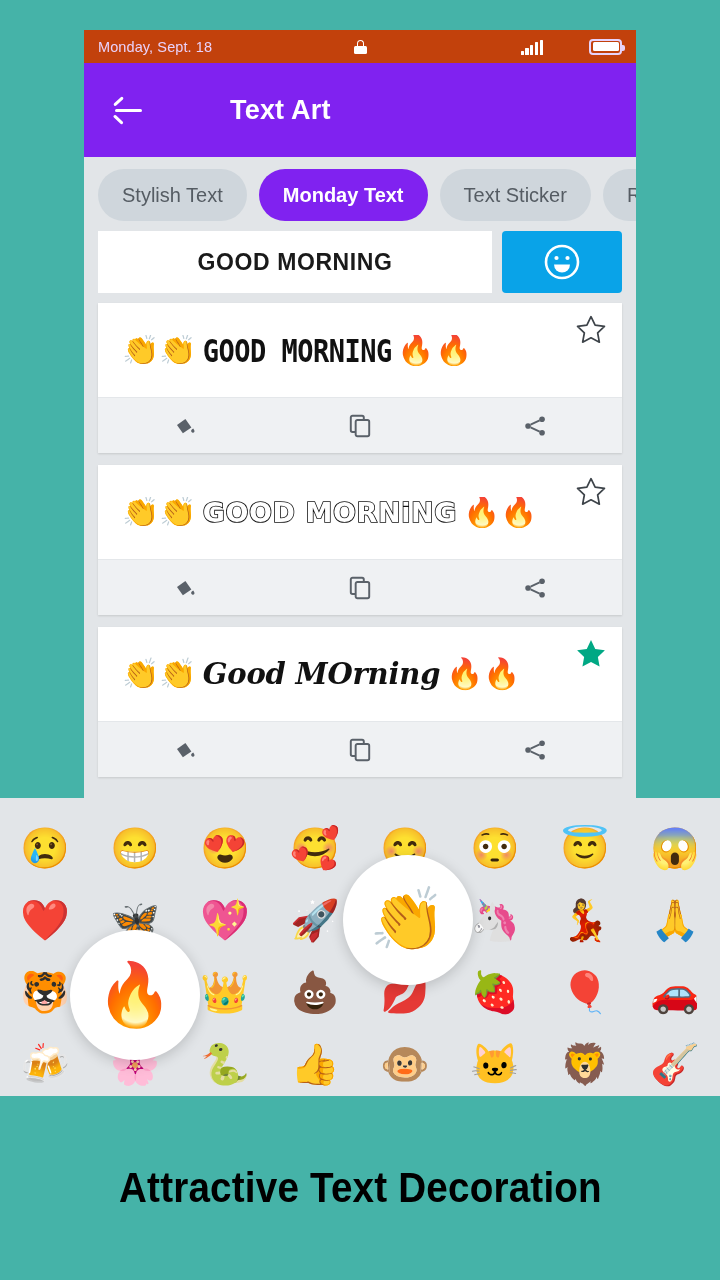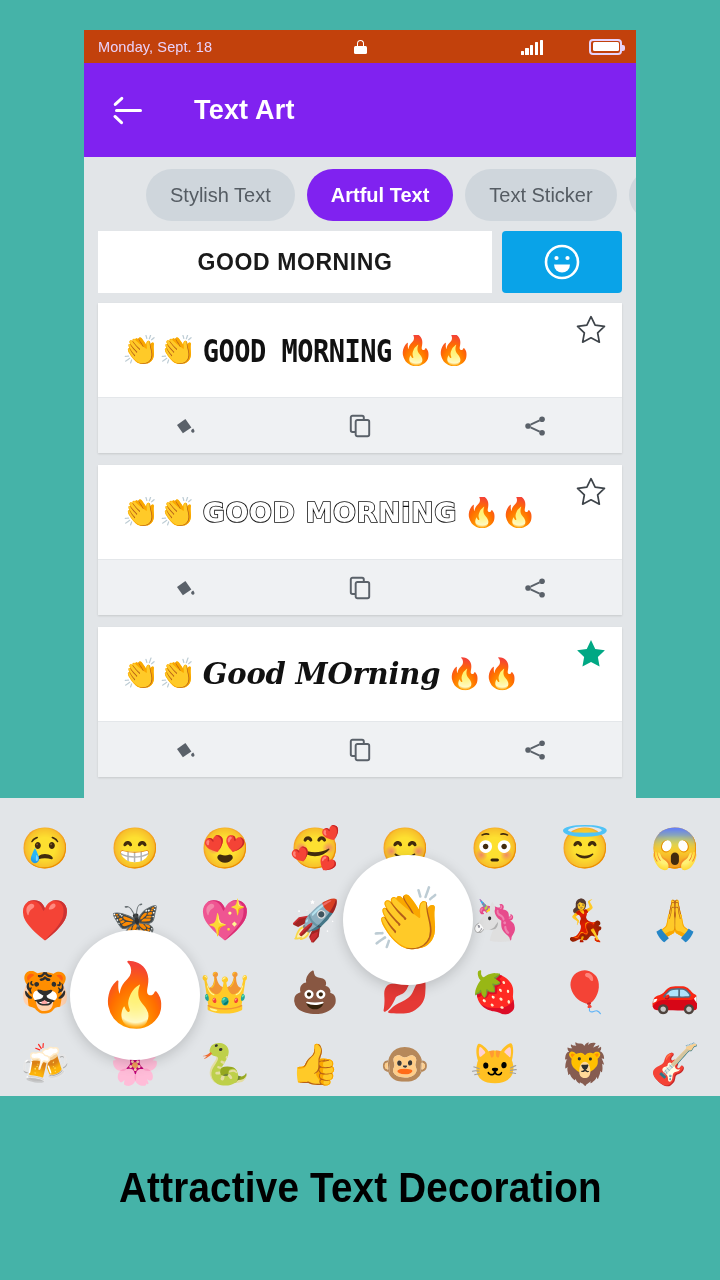--- a/index.html
+++ b/index.html
@@ -62,21 +62,21 @@
   }
   .battery .fill { background: #fff; height: 100%; border-radius: 1.5px; }
   .battery::after {
     content: ""; position: absolute; right: -4.5px; top: 4px;
     width: 3px; height: 6px; background: #E6D3FB; border-radius: 0 2px 2px 0;
   }
 
   
   .appbar {
     height: 94px; background: #8022F0;
-    display: flex; align-items: center; padding-left: 18px;
+    display: flex; align-items: center; padding-left: 18px; gap: 36px;
   }
   .back-btn {
     width: 52px; height: 40px;
     display: flex; align-items: center; justify-content: center;
   }
   .back-arrow { position: relative; width: 30px; height: 18px; }
   .back-arrow .bar {
     position: absolute; left: 2px; top: 8px;
     width: 27px; height: 2.6px; background: #fff; border-radius: 2px;
   }
@@ -88,21 +88,20 @@
   .back-arrow .h2 { top: 12.8px; transform: rotate(43deg); transform-origin: left center; }
   .appbar-title {
     color: #fff; font-size: 27px; font-weight: 700;
     margin-left: 40px; letter-spacing: .2px;
   }
 
   
   .tabs {
     display: flex; gap: 12px; padding: 12px 14px 10px 14px;
     background: #E2E5E8;
-    margin-left: 48px;
   }
   .tab {
     height: 52px; padding: 0 24px;
     border-radius: 26px;
     display: flex; align-items: center; justify-content: center;
     background: #CFD6DC; color: #555C63;
     font-size: 20px; white-space: nowrap; flex: none;
   }
   .tab.active { background: #8022F0; color: #fff; font-weight: 700; }
 
@@ -244,21 +243,21 @@
         <div class="bar"></div>
           <div class="h1"></div>
           <div class="h2"></div>
       </div>
     </div>
     <div class="appbar-title">Text Art</div>
   </div>
 
   <div class="tabs">
     <div class="tab">Stylish Text</div>
-    <div class="tab active">Artful Text</div>
+    <div class="tab active">Monday Text</div>
     <div class="tab">Text Sticker</div>
     <div class="tab">Repert Text</div>
   </div>
 
   <div class="input-row">
     <div class="text-input" placeholder="Enter text">GOOD MORNING</div>
     <div class="emoji-btn">
       <svg class="smiley" viewBox="0 0 40 40">
         <circle cx="20" cy="20" r="16" fill="none" stroke="#fff" stroke-width="2.6"></circle>
         <circle cx="14.5" cy="16" r="2.1" fill="#fff"></circle>

